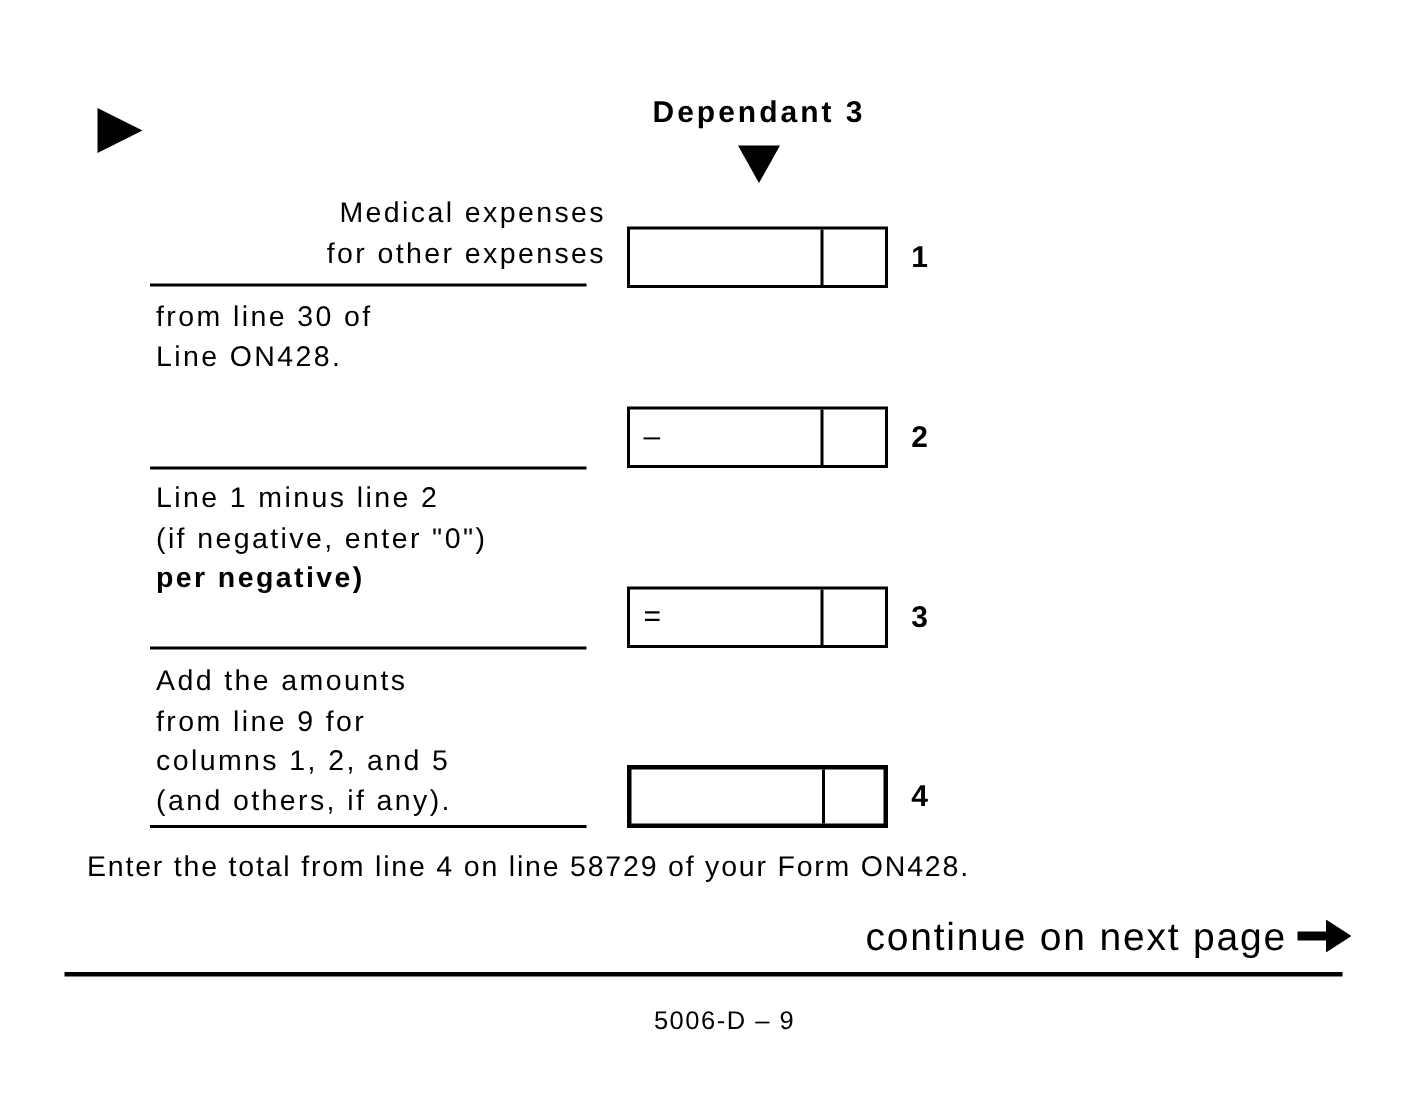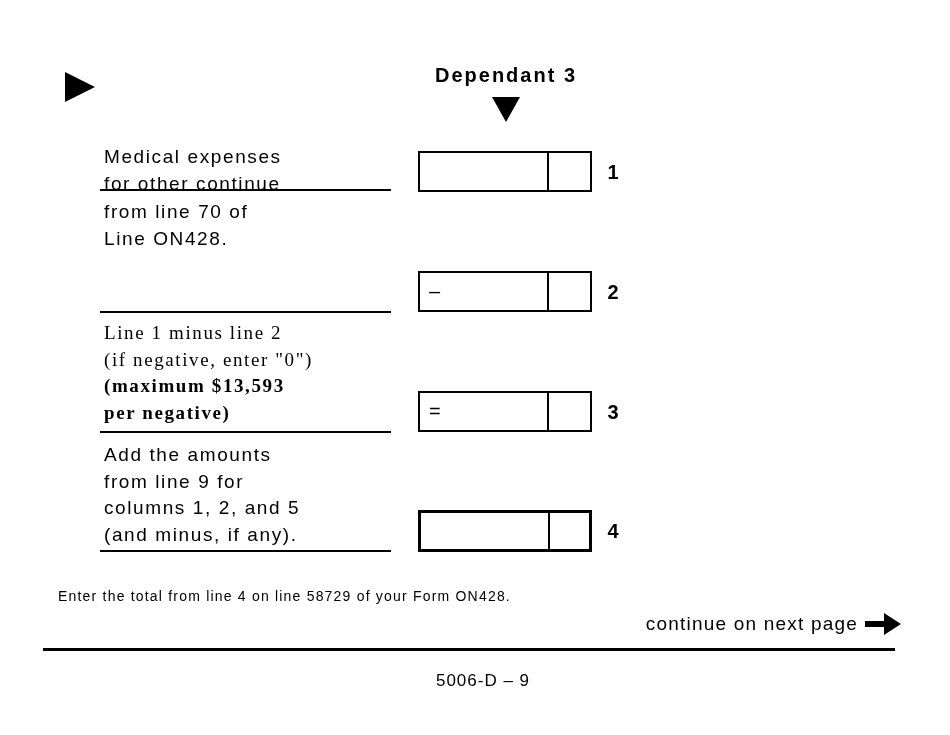--- a/index.html
+++ b/index.html
@@ -39,23 +39,23 @@
     font-size: 20px; font-weight: bold; letter-spacing: 2px;
     line-height: 24px; white-space: nowrap;
   }
 
   
   .label {
     position: absolute; left: 104px; width: 300px;
     font-size: 19px; line-height: 26.5px; letter-spacing: 1.6px;
     white-space: nowrap;
   }
-  .label-1 { top: 144px; }
+  .label-1 { top: 130px; text-align: right; }
   .label-2 { top: 199px; }
-  .label-3 { top: 320px; font-family: Liberation Serif, serif; }
+  .label-3 { top: 320px; }
   .label-4 { top: 442px; }
   .tline { display: block; }
   .tline.bold { font-weight: bold; }
 
   
   .rule { position: absolute; left: 100px; width: 291px; background: #000; }
   .rule-1 { top: 189px;   height: 1.5px; }
   .rule-2 { top: 310.5px; height: 2.5px; }
   .rule-3 { top: 430.5px; height: 2.5px; }
   .rule-4 { top: 549.5px; height: 2.5px; }
@@ -86,32 +86,31 @@
     font-size: 20px; font-weight: bold; line-height: 22px;
   }
   .no-1 { top: 161px; }
   .no-2 { top: 281px; }
   .no-3 { top: 401px; }
   .no-4 { top: 520px; }
 
   
   .total-note {
     position: absolute; left: 58px; top: 567px;
-    font-size: 14px; letter-spacing: 1.2px; line-height: 24px;
+    font-size: 19px; letter-spacing: 1.2px; line-height: 24px;
     white-space: nowrap;
-    margin-top: 17px;
   }
 
   
   .continue-wrap {
     position: absolute; right: 48px; top: 612px;
     display: flex; align-items: center; gap: 6px;
   }
   .continue-text {
-    font-size: 19px; letter-spacing: 1.2px; line-height: 24px;
+    font-size: 26px; letter-spacing: 1.2px; line-height: 24px;
     white-space: nowrap;
   }
   .continue-arrow { display: block; }
 
   
   .footer-rule {
     position: absolute; left: 43px; top: 648px;
     width: 852px; height: 2.5px; background: #000;
   }
   .page-number {
@@ -125,58 +124,57 @@
 
 <div class="page">
 
   <div class="marker-right"></div>
 
   <div class="col-header">Dependant 3</div>
   <div class="marker-down"></div>
 
   <div class="label label-1">
     <span class="tline">Medical expenses</span>
-    <span class="tline">for other continue</span>
+    <span class="tline">for other expenses</span>
   </div>
   <div class="rule rule-1"></div>
   <div class="amount-box box-1">
     <span class="box-prefix"></span>
     <span class="cents-divider"></span>
   </div>
   <div class="line-no no-1">1</div>
 
   <div class="label label-2">
-    <span class="tline">from line 70 of</span>
+    <span class="tline">from line 30 of</span>
     <span class="tline">Line ON428.</span>
   </div>
   <div class="rule rule-2"></div>
   <div class="amount-box box-2">
     <span class="box-prefix">–</span>
     <span class="cents-divider"></span>
   </div>
   <div class="line-no no-2">2</div>
 
   <div class="label label-3">
     <span class="tline">Line 1 minus line 2</span>
     <span class="tline">(if negative, enter "0")</span>
-    <span class="tline bold">(maximum $13,593</span>
     <span class="tline bold">per negative)</span>
   </div>
   <div class="rule rule-3"></div>
   <div class="amount-box box-3">
     <span class="box-prefix">=</span>
     <span class="cents-divider"></span>
   </div>
   <div class="line-no no-3">3</div>
 
   <div class="label label-4">
     <span class="tline">Add the amounts</span>
     <span class="tline">from line 9 for</span>
     <span class="tline">columns 1, 2, and 5</span>
-    <span class="tline">(and minus, if any).</span>
+    <span class="tline">(and others, if any).</span>
   </div>
   <div class="rule rule-4"></div>
   <div class="amount-box box-4">
     <span class="box-prefix"></span>
     <span class="cents-divider"></span>
   </div>
   <div class="line-no no-4">4</div>
 
   <div class="total-note">Enter the total from line 4 on line 58729 of your Form ON428.</div>
 

